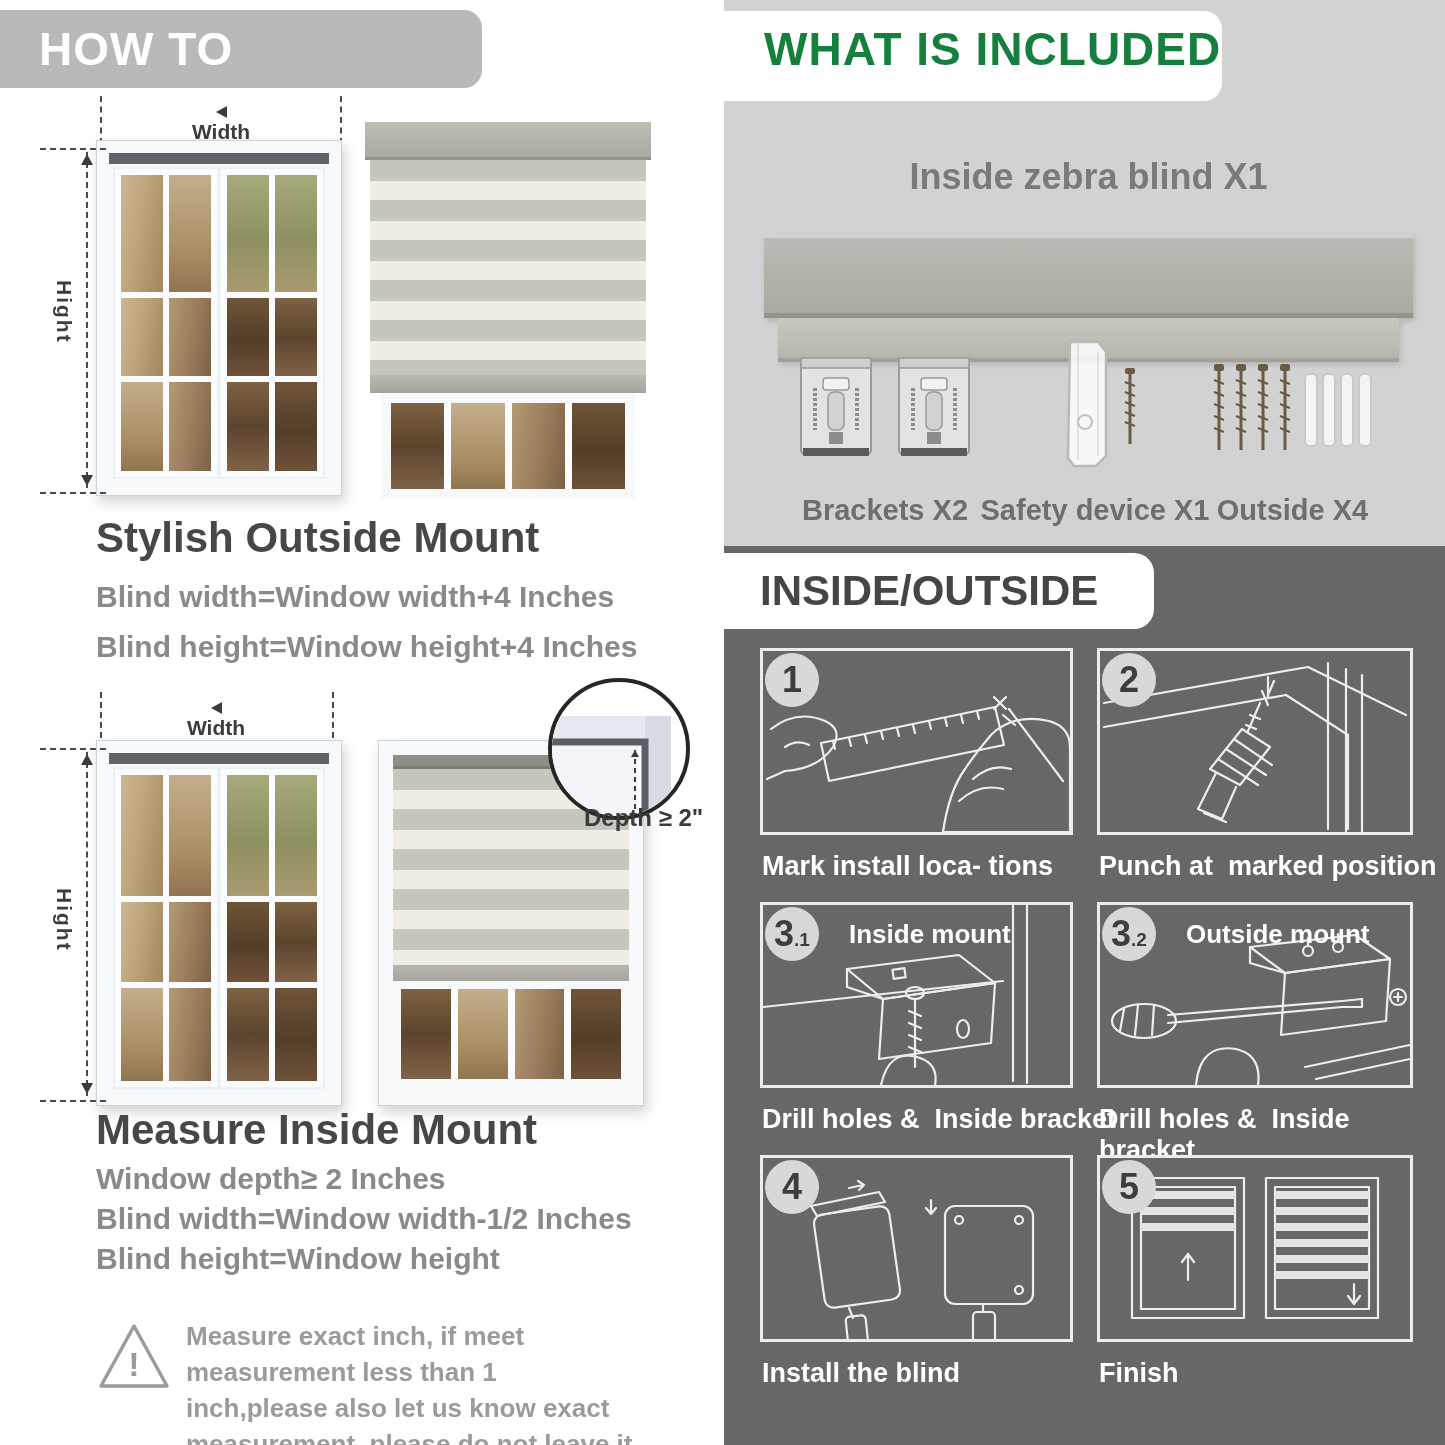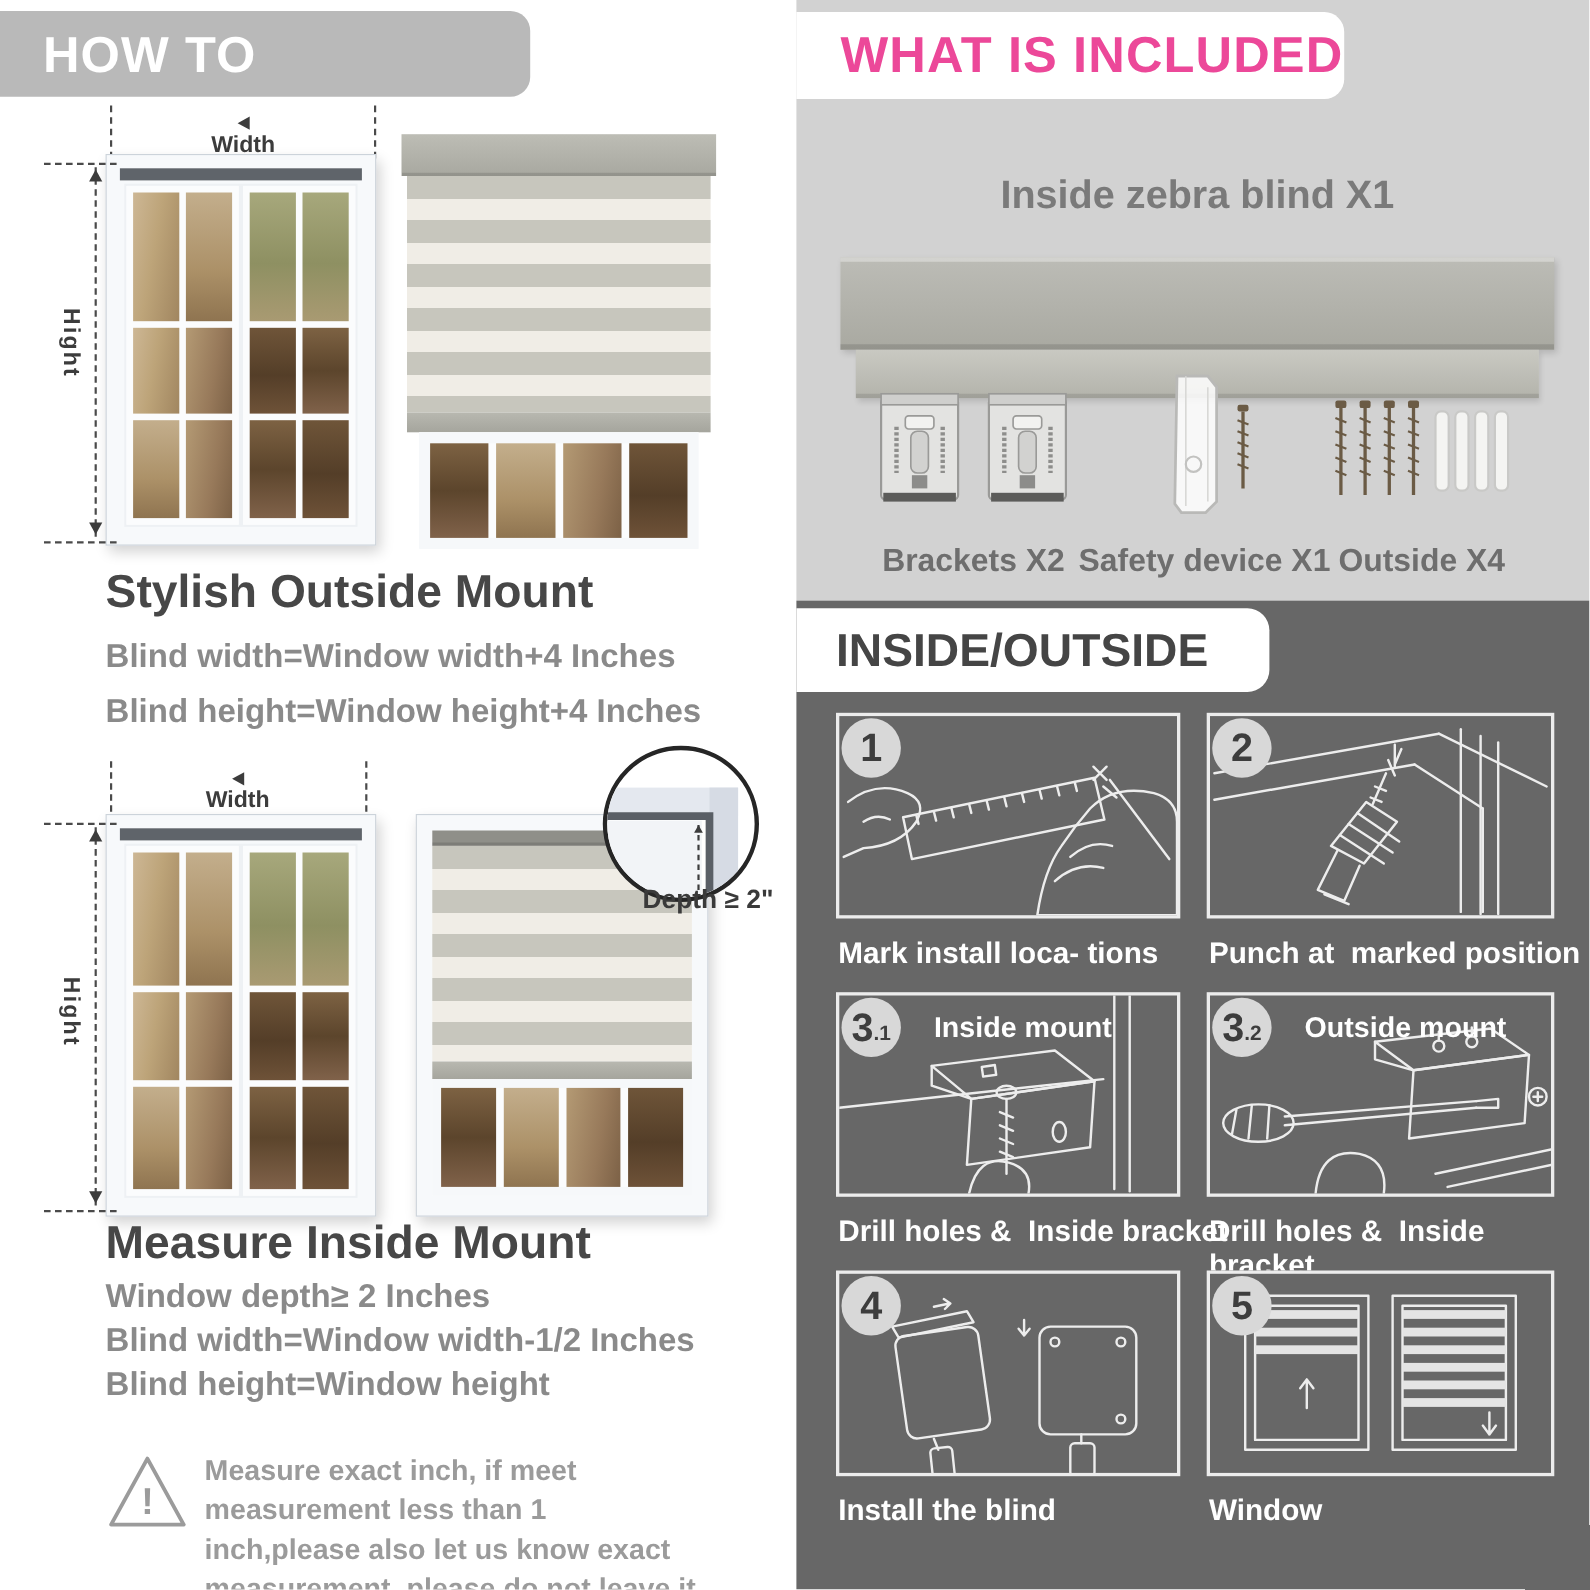--- a/index.html
+++ b/index.html
@@ -55,22 +55,22 @@
 
   
   .h2{color:#474747;font-size:42px;font-weight:bold;}
   .body-line{color:#8a8a8a;font-size:30px;font-weight:bold;}
   .warn-text{color:#9b9b9b;font-size:26px;font-weight:bold;line-height:36px;width:450px;}
   .depth-lab{color:#3a3a3a;font-size:24px;font-weight:bold;}
 
   
   .right-light{left:724px;top:0;width:721px;height:546px;background:#d2d2d2;}
   .hdr-included{
-    left:724px;top:11px;width:498px;height:79px;background:#ffffff;border-radius:0 18px 18px 0;
-    color:#ec4899;font-size:46px;font-weight:bold;letter-spacing:1px;
+    left:724px;top:11px;width:498px;height:90px;background:#ffffff;border-radius:0 18px 18px 0;
+    color:#15803d;font-size:46px;font-weight:bold;letter-spacing:1px;
     line-height:77px;padding-left:40px;box-sizing:border-box;
   }
   .product-lab{color:#7a7a7a;font-size:36px;font-weight:bold;}
   .item-lab{color:#6e6e6e;font-size:29px;font-weight:bold;text-align:center;margin-top:20px;}
 
   .right-dark{left:724px;top:546px;width:721px;height:899px;background:#676767;}
   .hdr-mount{
     left:724px;top:553px;width:430px;height:76px;background:#ffffff;border-radius:0 20px 20px 0;
     color:#454545;font-size:42px;font-weight:bold;
     line-height:76px;padding-left:36px;box-sizing:border-box;
@@ -465,13 +465,13 @@
         <rect x="175" y="113" width="94" height="8"></rect>
     </g>
     <g class="lineart">
       <path d="M254,126 v20 m-6,-8 l6,8 l6,-8"></path>
     </g>
   </svg>
   <div class="step-badge">
       <span>5</span>
     </div>
 </div>
-<div class="step-caption" style="left:1099px;top:1358px;">Window</div>
+<div class="step-caption" style="left:1099px;top:1358px;">Finish</div>
 
 </body></html>

